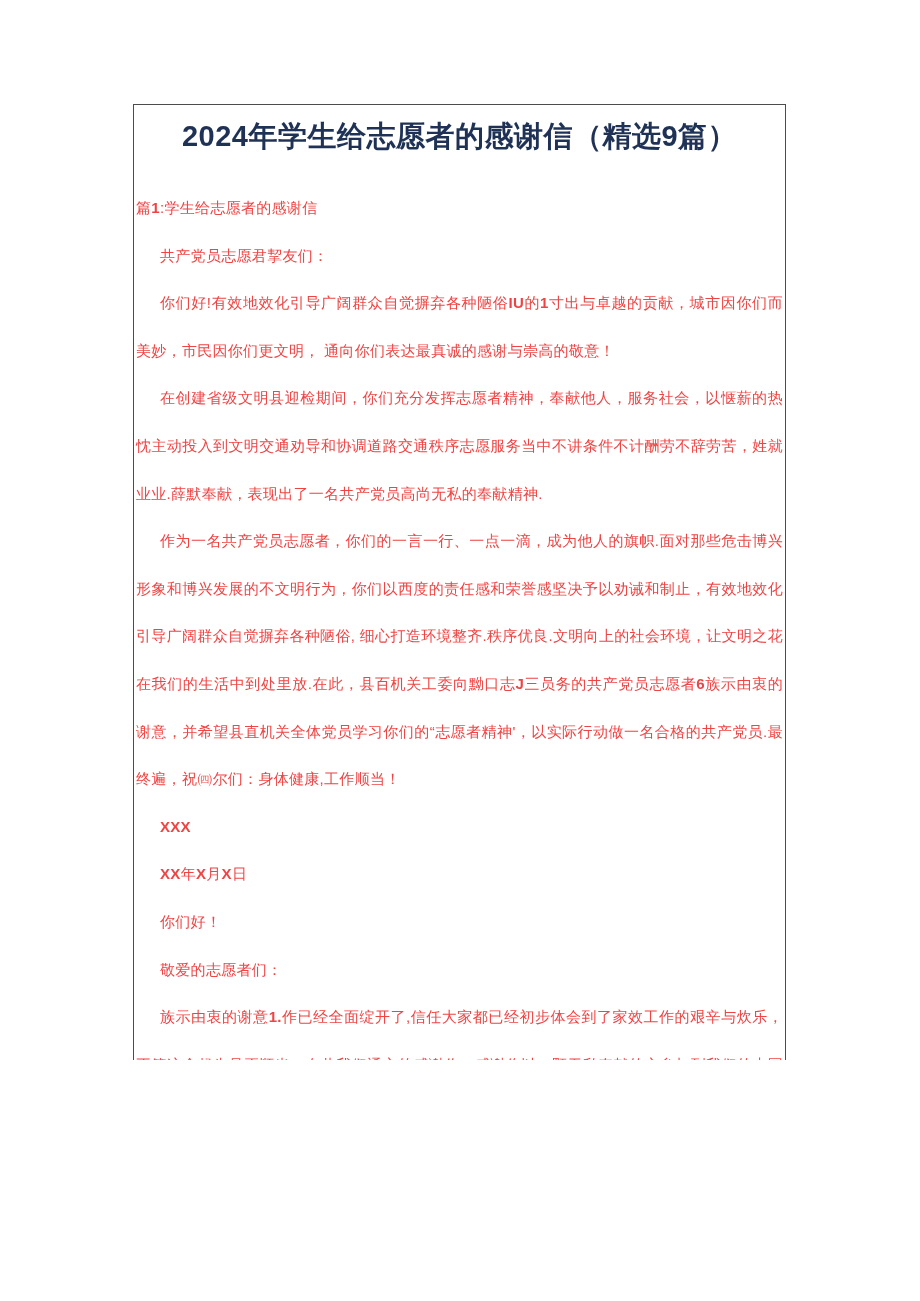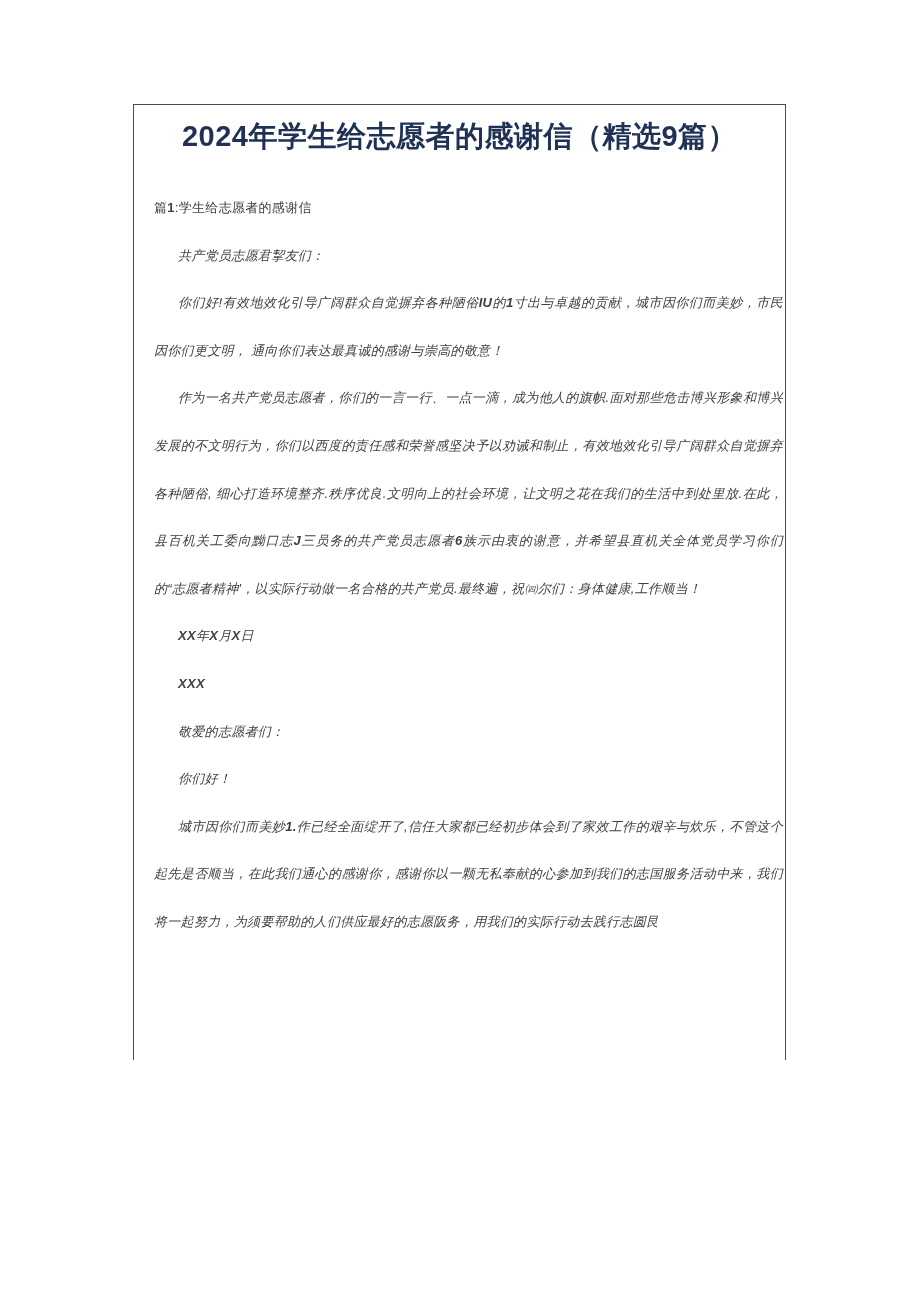--- a/index.html
+++ b/index.html
@@ -28,43 +28,43 @@
   }
   .doc-title {
     text-align: center;
     font-size: 29px;
     line-height: 44px;
     font-weight: 600;
     letter-spacing: 0.5px;
     margin: 2px 0 26px 0;
   }
   .doc-body p {
-    font-size: 13px;
+    font-size: 15px;
     line-height: 47.6px;
-    color: #404040;
+    color: #ef4444;
     text-align: justify;
     text-align-last: left;
     letter-spacing: 0.3px;
     word-break: break-all;
-    margin-left: 18px;
   }
-  .doc-body p.indent { text-indent: 24px; font-style: italic; }
+  .doc-body p.indent { text-indent: 24px; }
   .doc-body b { font-weight: 700; }
 </style>
 </head>
 <body>
 
 <div class="canvas">
   <div class="page" style="border-color: rgb(76, 76, 76);">
     <h1 class="doc-title" style="color: rgb(31, 50, 85);">2024年学生给志愿者的感谢信（精选9篇）</h1>
     <div class="doc-body">
         <p><span>篇</span><b>1</b><span>:学生给志愿者的感谢信</span></p>
         <p class="indent"><span>共产党员志愿君挈友们：</span></p>
         <p class="indent"><span>你们好!有效地效化引导广阔群众自觉摒弃各种陋俗</span><b>IU</b><span>的</span><b>1</b><span>寸出与卓越的贡献，城市因你们而美妙，市民因你们更文明， 通向你们表达最真诚的感谢与崇高的敬意！</span></p>
+        <p class="indent"><span>在创建省级文明县迎检期间，你们充分发挥志愿者精神，奉献他人，服务社会，以惬薪的热忱主动投入到文明交通劝导和协调道路交通秩序志愿服务当中不讲条件不计酬劳不辞劳苦，姓就业业.薛默奉献，表现出了一名共产党员高尚无私的奉献精神.</span></p>
         <p class="indent"><span>作为一名共产党员志愿者，你们的一言一行、一点一滴，成为他人的旗帜.面对那些危击博兴形象和博兴发展的不文明行为，你们以西度的责任感和荣誉感坚决予以劝诫和制止，有效地效化引导广阔群众自觉摒弃各种陋俗, 细心打造环境整齐.秩序优良.文明向上的社会环境，让文明之花在我们的生活中到处里放.在此，县百机关工委向黝口志</span><b>J</b><span>三员务的共产党员志愿者</span><b>6</b><span>族示由衷的谢意，并希望县直机关全体党员学习你们的“志愿者精神'，以实际行动做一名合格的共产党员.最终遍，祝㈣尔们：身体健康,工作顺当！</span></p>
+        <p class="indent"><b>XXX</b></p>
         <p class="indent"><b>XX</b><span>年</span><b>X</b><span>月</span><b>X</b><span>日</span></p>
-        <p class="indent"><b>XXX</b></p>
+        <p class="indent"><span>你们好！</span></p>
         <p class="indent"><span>敬爱的志愿者们：</span></p>
-        <p class="indent"><span>你们好！</span></p>
-        <p class="indent"><span>城市因你们而美妙</span><b>1.</b><span>作已经全面绽开了,信任大家都已经初步体会到了家效工作的艰辛与炊乐，不管这个起先是否顺当，在此我们通心的感谢你，感谢你以一颗无私奉献的心参加到我们的志国服务活动中来，我们将一起努力，为须要帮助的人们供应最好的志愿阪务，用我们的实际行动去践行志圆艮</span></p>
+        <p class="indent"><span>族示由衷的谢意</span><b>1.</b><span>作已经全面绽开了,信任大家都已经初步体会到了家效工作的艰辛与炊乐，不管这个起先是否顺当，在此我们通心的感谢你，感谢你以一颗无私奉献的心参加到我们的志国服务活动中来，我们将一起努力，为须要帮助的人们供应最好的志愿阪务，用我们的实际行动去践行志圆艮</span></p>
       </div>
   </div>
 </div>
 
 </body></html>

